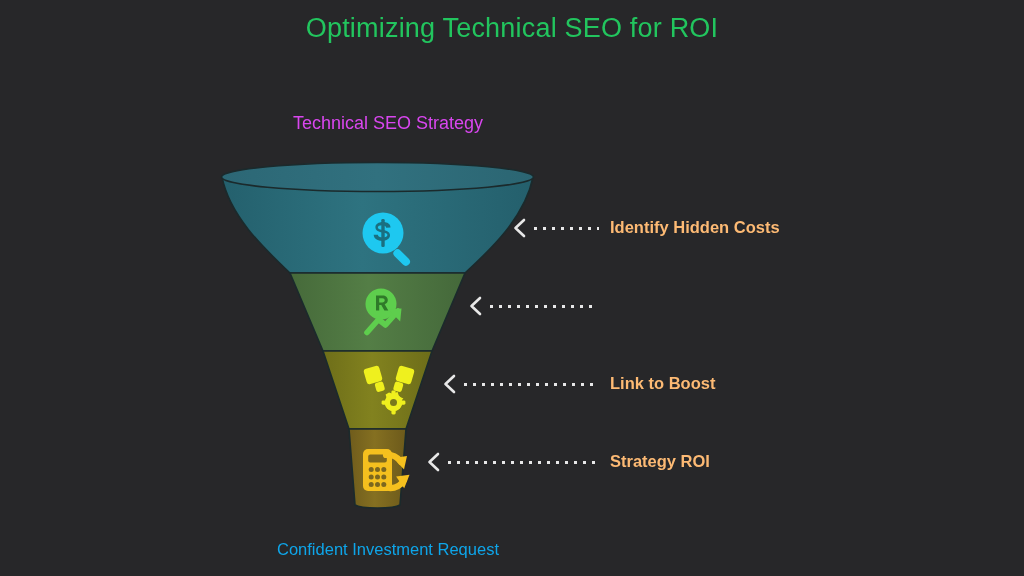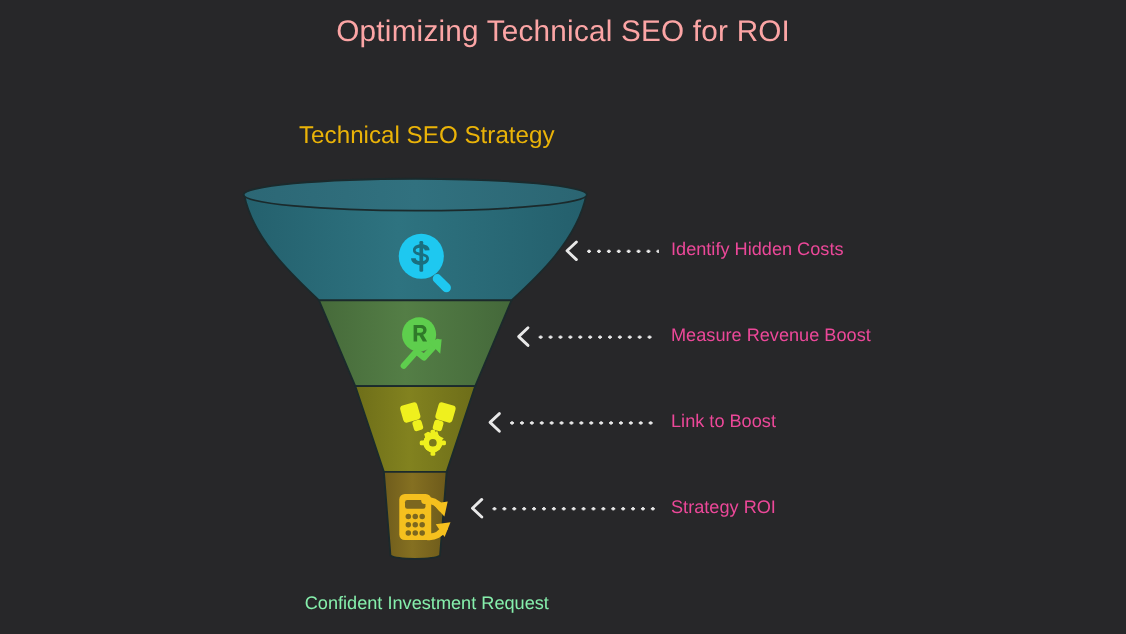--- a/index.html
+++ b/index.html
@@ -27,47 +27,47 @@
   
   .slide-title {
     position: absolute;
     top: 10px;
     left: 0;
     width: 1024px;
     text-align: center;
     font-size: 27px;
     font-weight: 400;
     letter-spacing: 0.2px;
-    color: #fca5a5;
+    color: #22c55e;
     line-height: 36px;
     white-space: nowrap;
   }
 
   
   .funnel-top-label {
     position: absolute;
     top: 112px;
     left: 188px;
     width: 400px;
     text-align: center;
-    font-size: 22px;
+    font-size: 18px;
     font-weight: 400;
-    color: #eab308;
+    color: #d946ef;
     line-height: 22px;
     white-space: nowrap;
   }
   .funnel-bottom-label {
     position: absolute;
     top: 538px;
     left: 188px;
     width: 400px;
     text-align: center;
     font-size: 16.5px;
     font-weight: 400;
-    color: #86efac;
+    color: #0ea5e9;
     line-height: 22px;
     white-space: nowrap;
   }
 
   
   #funnel-svg {
     position: absolute;
     left: 200px;
     top: 160px;
     width: 390px;
@@ -107,22 +107,22 @@
     margin-left: 5px;
     background-image: radial-gradient(circle, #e8e8e8 1.45px, rgba(0,0,0,0) 1.6px);
     background-size: 9px 3px;
     background-repeat: repeat-x;
     background-position: 0 50%;
   }
   .step-label {
     position: absolute;
     left: 610px;
     font-size: 16.5px;
-    font-weight: 400;
-    color: #ec4899;
+    font-weight: 700;
+    color: #fdba74;
     line-height: 22px;
     white-space: nowrap;
   }
 
   #connector-0 { left: 513px; top: 215px; }
   #connector-0 .dotted-line { width: 68px; }
   #connector-1 { left: 469px; top: 293px; }
   #connector-1 .dotted-line { width: 110px; }
   #connector-2 { left: 443px; top: 371px; }
   #connector-2 .dotted-line { width: 136px; }
@@ -264,21 +264,20 @@
     <div class="dotted-line"></div>
   </div>
   <div class="step-label" id="label-0">Identify Hidden Costs</div>
 
   <div class="connector" id="connector-1">
     <svg class="arrow-head" viewBox="0 0 13 20">
       <path d="M11 2 L2.5 10 L11 18" fill="none" stroke="#e8e8e8" stroke-width="2.6" stroke-linecap="round" stroke-linejoin="round"></path>
     </svg>
     <div class="dotted-line"></div>
   </div>
-  <div class="step-label" id="label-1">Measure Revenue Boost</div>
 
   <div class="connector" id="connector-2">
     <svg class="arrow-head" viewBox="0 0 13 20">
       <path d="M11 2 L2.5 10 L11 18" fill="none" stroke="#e8e8e8" stroke-width="2.6" stroke-linecap="round" stroke-linejoin="round"></path>
     </svg>
     <div class="dotted-line"></div>
   </div>
   <div class="step-label" id="label-2">Link to Boost</div>
 
   <div class="connector" id="connector-3">

